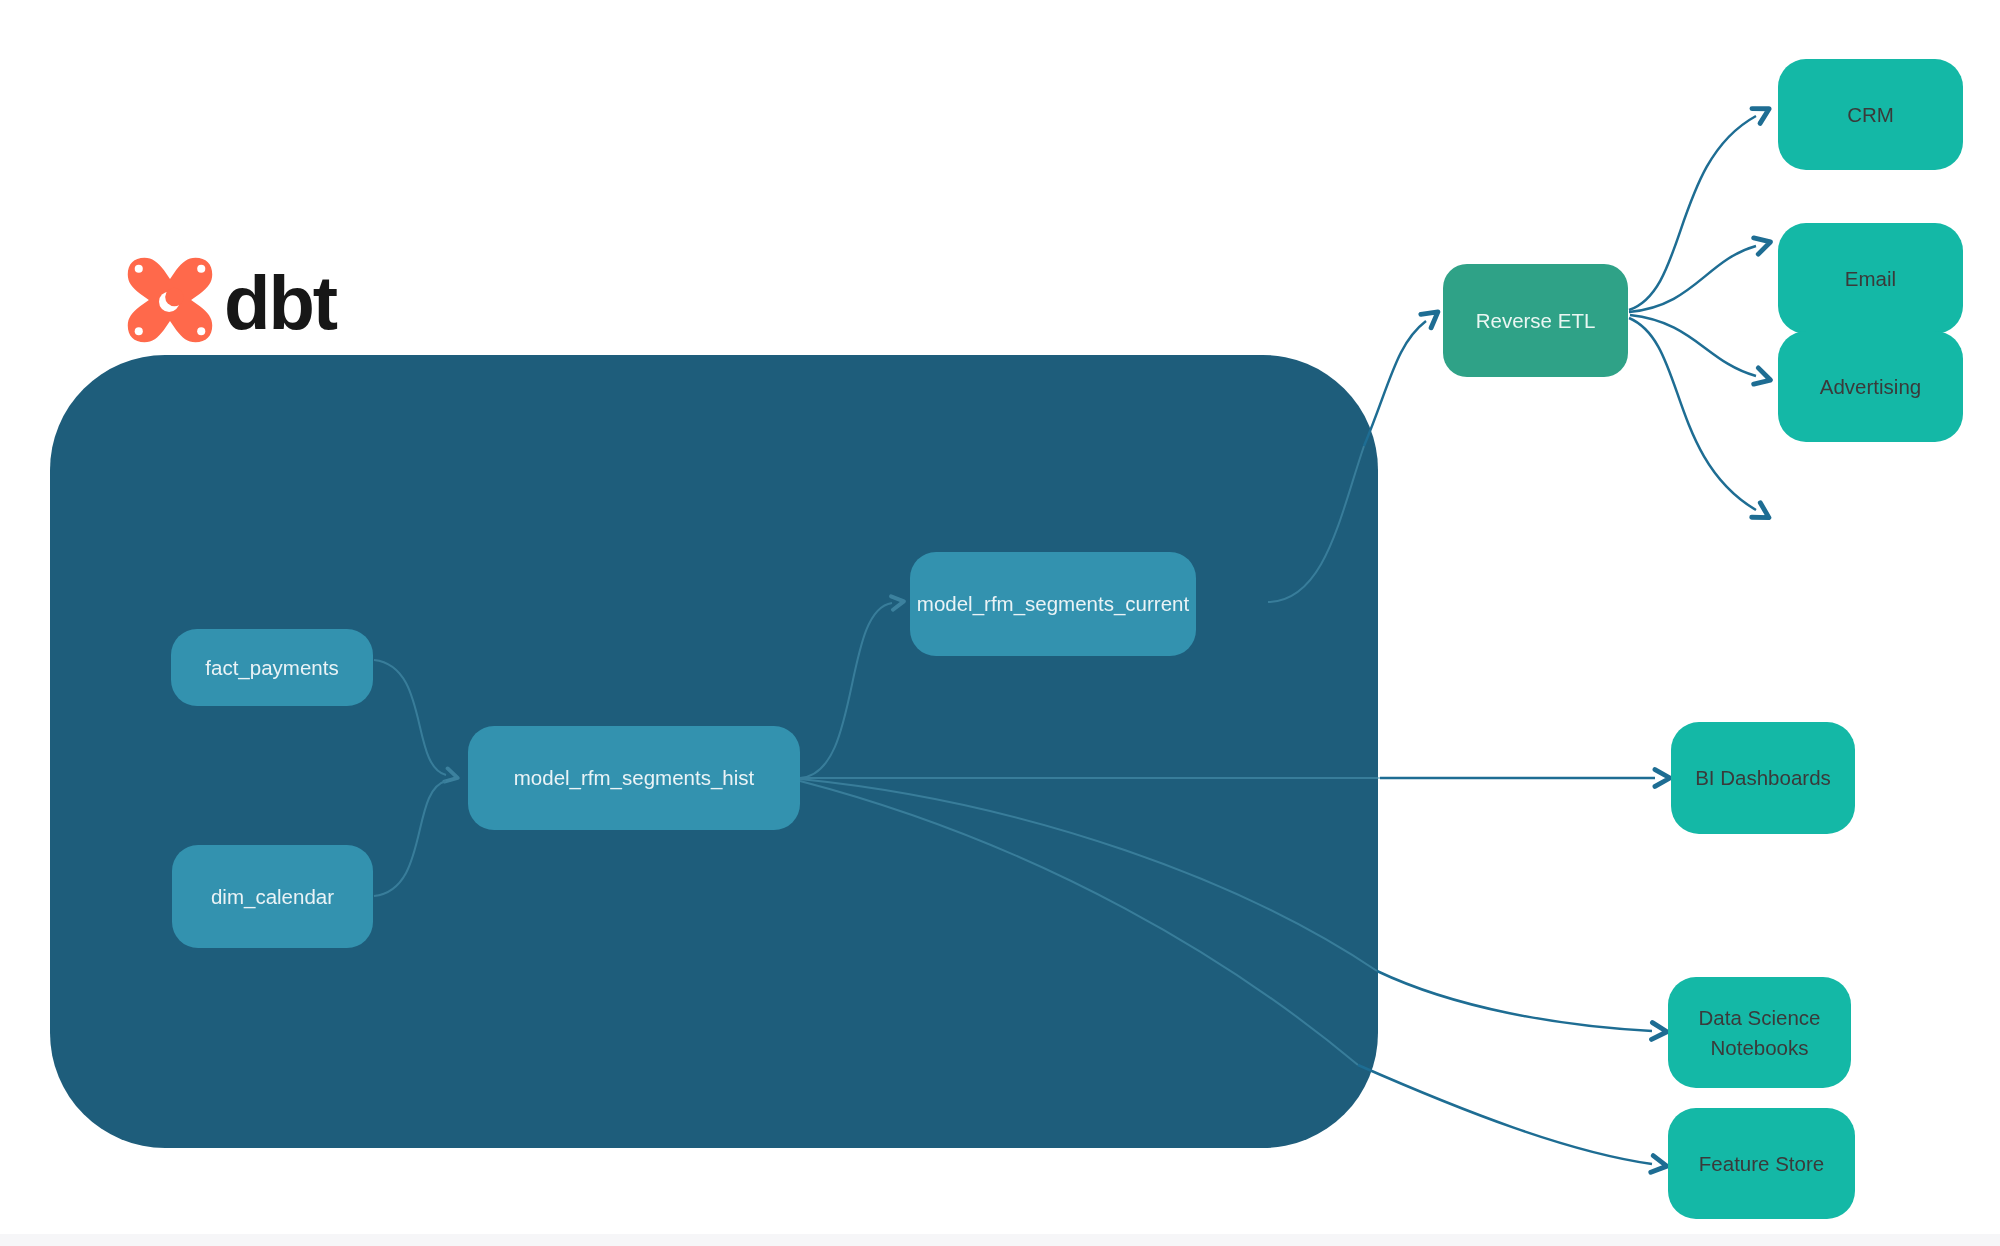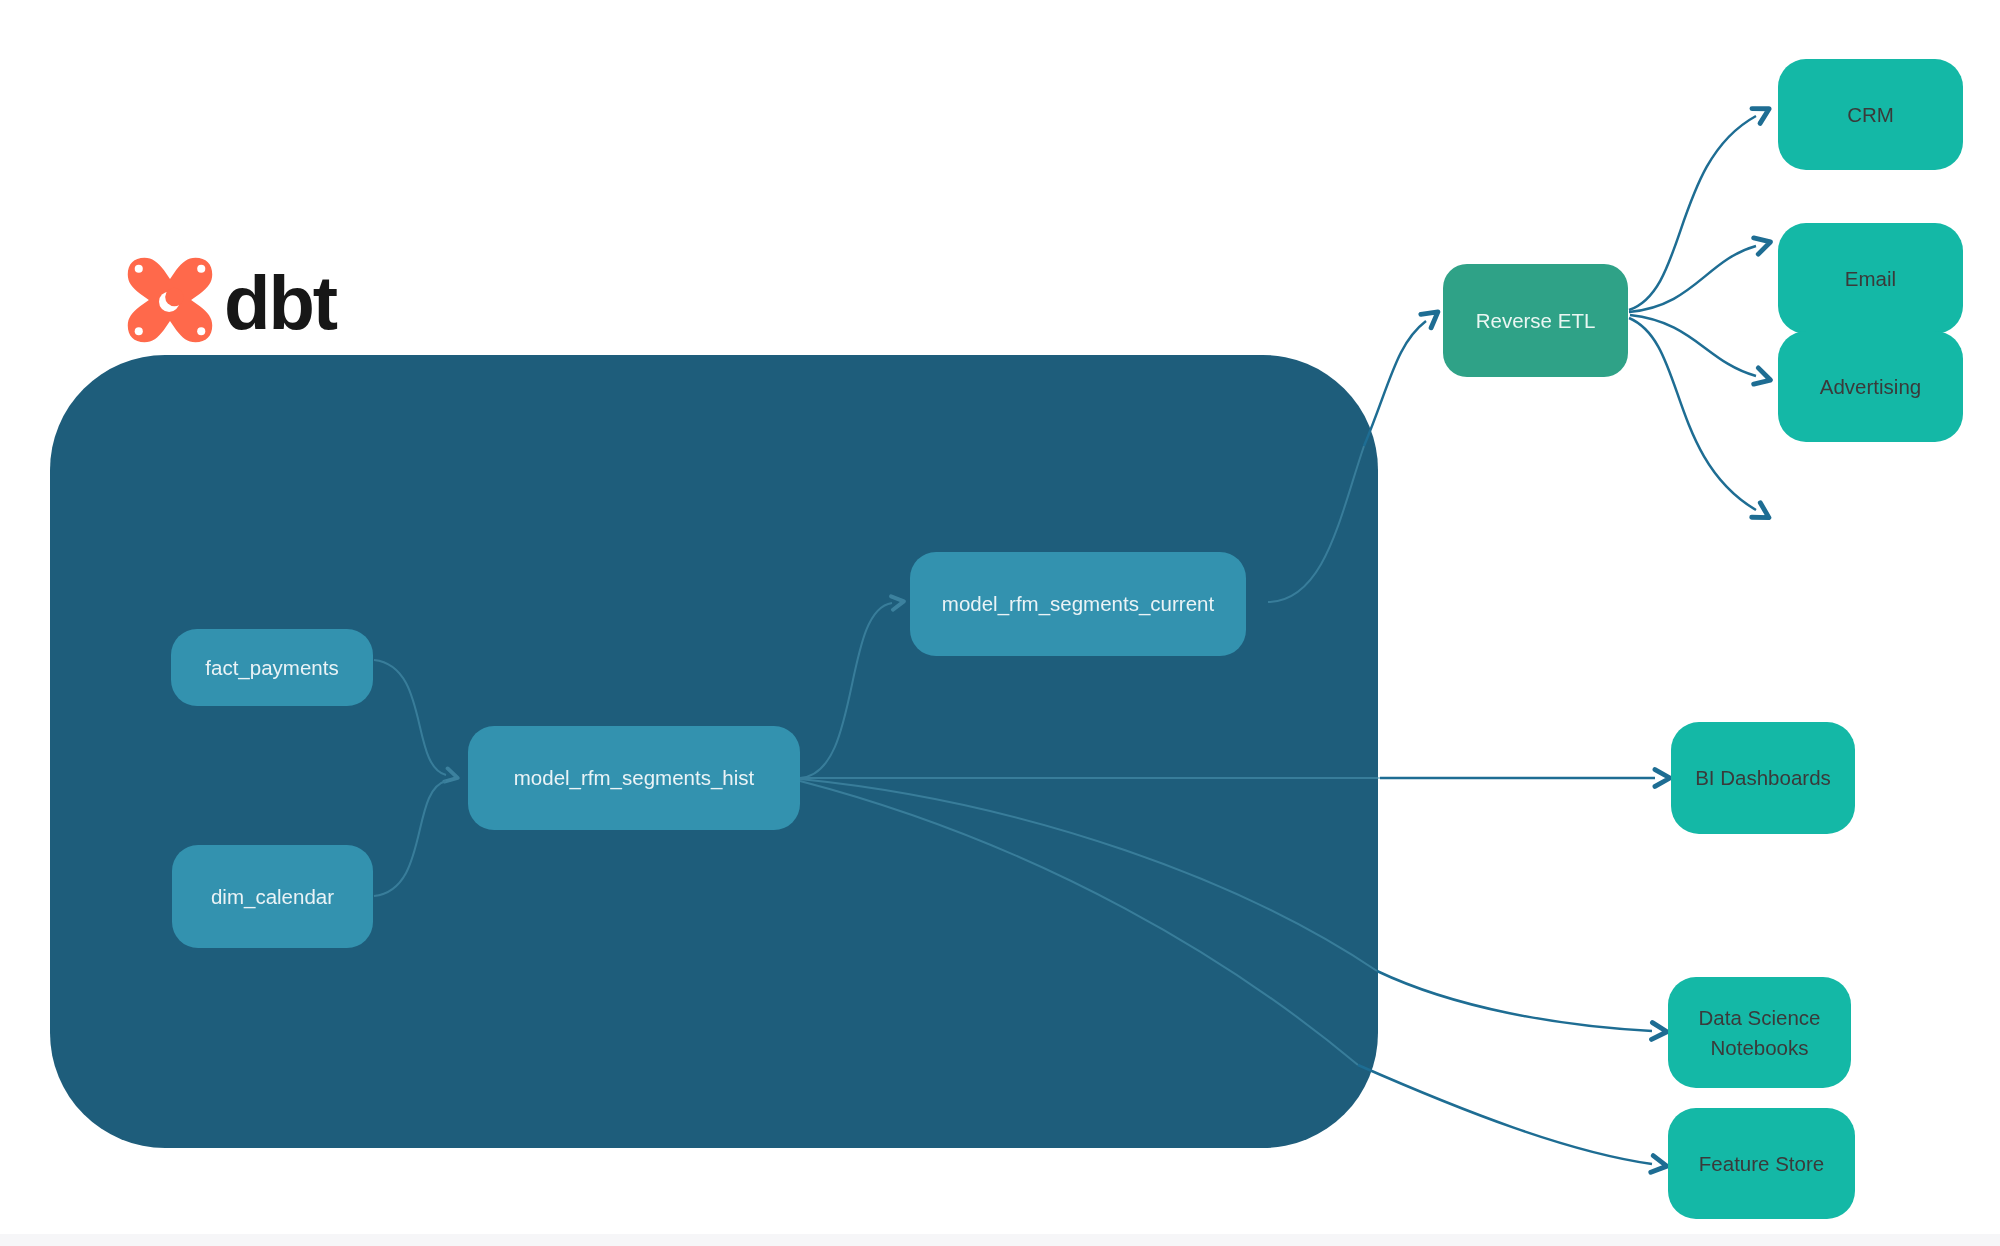--- a/index.html
+++ b/index.html
@@ -34,21 +34,21 @@
     display:flex;align-items:center;justify-content:center;
     font-size:20.5px;text-align:center;line-height:1.45;
   }
   .wh-node{background:#3392AF;color:#EAF3F6;border-radius:26px;}
   .green-node{background:#2FA287;color:#EAF6F2;border-radius:24px;text-align:center;}
   .gray-node{background:#14b8a6;color:#3A3A3A;border-radius:28px;padding:0 24px;box-sizing:border-box;}
 
   .n-fact{left:171px;top:629px;width:202px;height:77px;}
   .n-dim{left:172px;top:845px;width:201px;height:103px;}
   .n-hist{left:468px;top:726px;width:332px;height:104px;}
-  .n-current{left:910px;top:552px;width:336px;height:104px;}
+  .n-current{left:910px;top:552px;width:286px;height:104px;}
   .n-retl{left:1443px;top:264px;width:185px;height:113px;}
   .n-crm{left:1778px;top:59px;width:185px;height:111px;}
   .n-email{left:1778px;top:195px;width:185px;height:111px;margin-top:28px;}
   .n-adv{left:1778px;top:331px;width:185px;height:111px;}
   .n-sms{left:1778px;top:467px;width:185px;height:111px;}
   .n-bi{left:1671px;top:722px;width:184px;height:112px;}
   .n-dsn{left:1668px;top:977px;width:183px;height:111px;}
   .n-fs{left:1668px;top:1108px;width:187px;height:111px;justify-content:center;}
 
   .bottom-strip{

